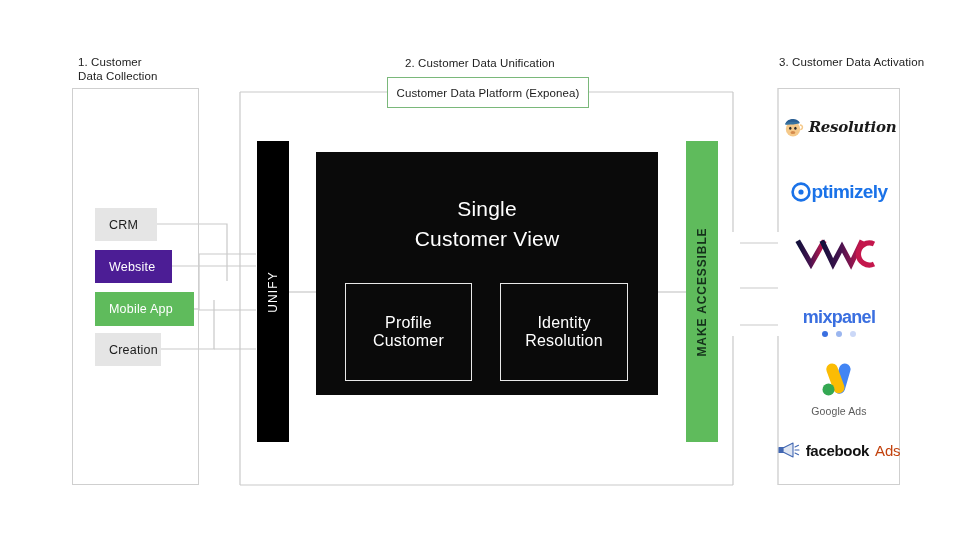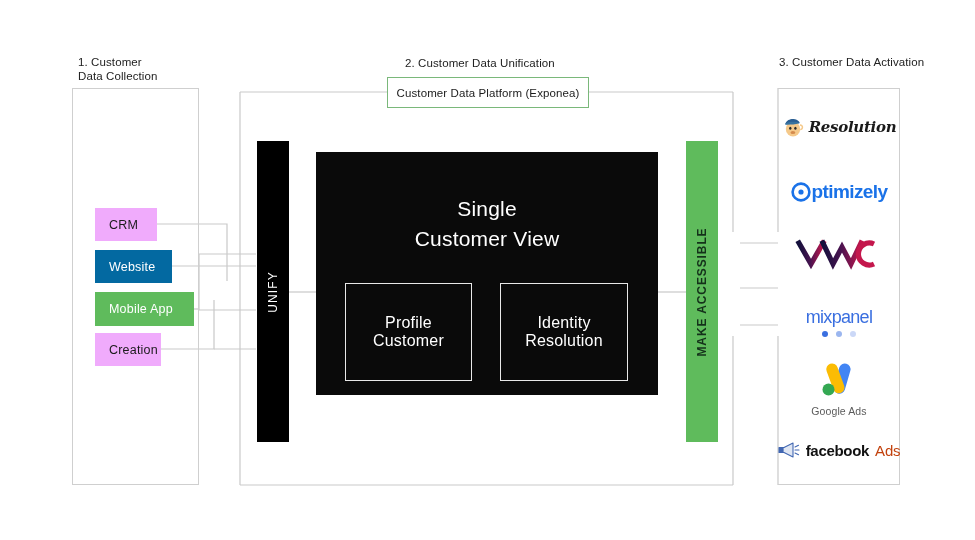--- a/index.html
+++ b/index.html
@@ -25,22 +25,22 @@
   .container-box{
     border:1px solid #cfcfcf;background:transparent;
   }
 
   
   .chip{
     display:flex;align-items:center;
     font-size:12.5px;letter-spacing:.2px;
     padding-left:14px;
   }
-  .chip.gray{background:#f0abfc;color:#1b1b1b;}
-  .chip.black{background:#0369a1;color:#ffffff;}
+  .chip.gray{background:#e5e5e5;color:#1b1b1b;}
+  .chip.black{background:#4c1d95;color:#ffffff;}
   .chip.green{background:#5fbb5c;color:#ffffff;}
 
   
   .vbar{display:flex;align-items:center;justify-content:center;}
   .vbar span{
     transform:rotate(-90deg);
     white-space:nowrap;
     font-size:12px;letter-spacing:1.1px;
   }
   .vbar.unify{background:#000000;}
@@ -79,21 +79,21 @@
   .logo-cell{
     display:flex;align-items:center;justify-content:center;
   }
 
   
   .mc-wrap{display:flex;align-items:center;gap:3px;}
   .mc-text{font-family:"DejaVu Serif",serif;font-style:italic;font-weight:700;font-size:15px;color:#1a1a1a;letter-spacing:-.3px;}
   
   .opt-text{font-weight:700;font-size:19px;color:#1a72e8;letter-spacing:-.6px;}
   
-  .mp-text{font-weight:400;font-size:18px;color:#3a6fe0;letter-spacing:-.7px;}
+  .mp-text{font-weight:700;font-size:18px;color:#3a6fe0;letter-spacing:-.7px;}
   .mp-dots{display:flex;gap:8px;justify-content:center;margin-top:3px;}
   .mp-dots i{display:block;width:6px;height:6px;border-radius:50%;}
   
   .ga-text{font-size:10.5px;color:#5b5b5b;margin-top:2px;letter-spacing:.1px;}
   
   .fb-wrap{display:flex;align-items:center;gap:6px;}
   .fb-bold{font-weight:700;font-size:15px;color:#111;letter-spacing:-.3px;}
   .fb-light{font-size:15px;color:#c2410c;letter-spacing:-.2px;}
 </style>
 </head>

